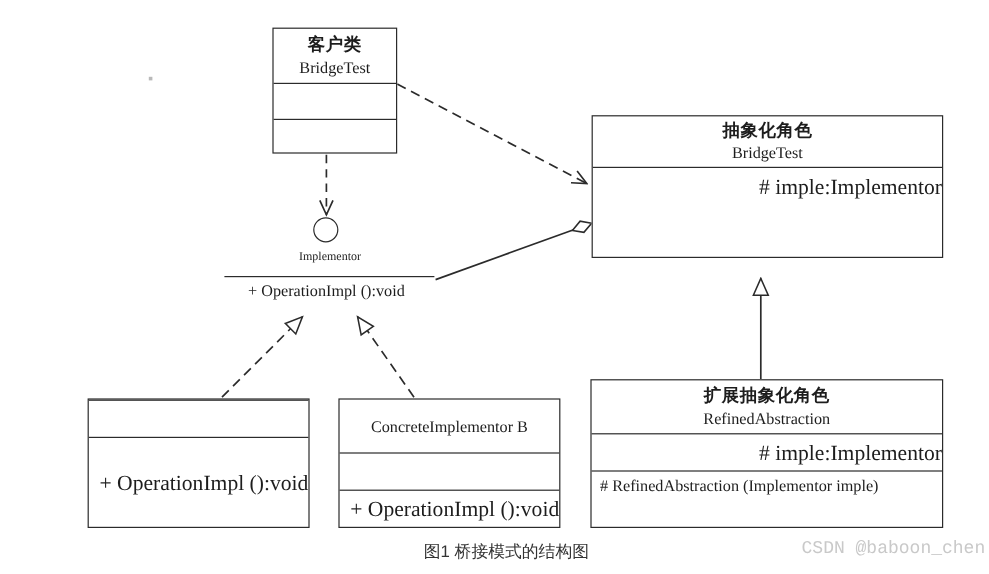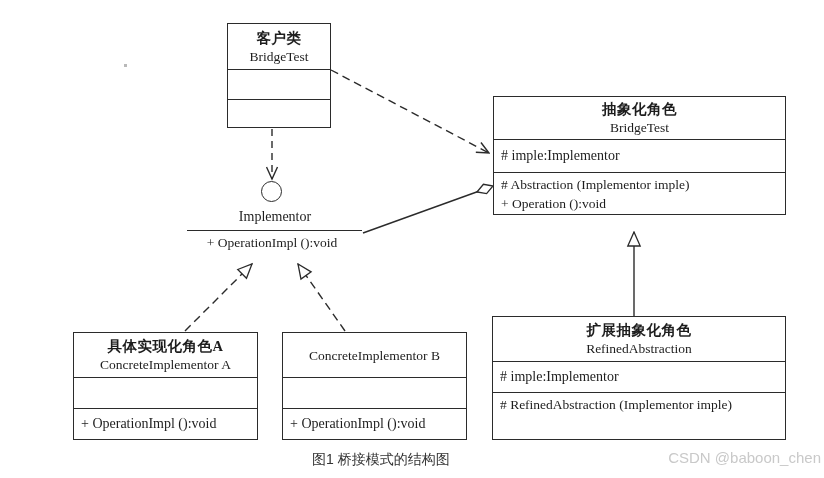--- a/index.html
+++ b/index.html
@@ -10,32 +10,32 @@
   .connectors{position:absolute;left:0;top:0;width:824px;height:478px;pointer-events:none;}
   .uml-class{
     position:absolute;background:#ffffff;border:1.6px solid #2b2b2b;
     display:flex;flex-direction:column;box-sizing:border-box;
   }
   .uml-title{display:flex;flex-direction:column;justify-content:center;align-items:center;text-align:center;}
   .uml-title .cn{font-weight:700;font-size:14.5px;letter-spacing:0.5px;line-height:19px;}
   .uml-title .en{font-size:13.5px;line-height:17px;}
   .compartment{border-top:1.6px solid #2b2b2b;box-sizing:border-box;}
   .members{padding:2px 0 0 7px;font-size:13.5px;line-height:19px;text-align:left;}
-  .oneline{display:flex;align-items:center;padding-left:7px;font-size:14px;}
+  .oneline{display:flex;align-items:center;padding-left:7px;font-size:18px;justify-content:flex-end;}
   .iface-circle{position:absolute;left:261px;top:181px;width:21px;height:21px;border:1.6px solid #2b2b2b;border-radius:50%;box-sizing:border-box;background:#fff;}
-  .iface-name{position:absolute;left:188px;top:209px;width:174px;text-align:center;font-size:14px;}
+  .iface-name{position:absolute;left:188px;top:209px;width:174px;text-align:center;font-size:10px;}
   .iface-line{position:absolute;left:187px;top:230px;width:175px;height:0;border-top:1.6px solid #2b2b2b;}
   .iface-method{position:absolute;left:172px;top:235px;width:200px;text-align:center;font-size:13.5px;}
   .caption{
-    position:absolute;left:312px;top:451px;width:220px;
+    position:absolute;left:312px;top:451px;width:220px;text-align:center;
     font-family:"Liberation Sans","DejaVu Sans",sans-serif;font-size:14px;color:#333333;
   }
   .watermark{
     position:absolute;right:3px;top:449px;width:200px;text-align:right;
-    font-family:Liberation Sans, sans-serif;font-size:15px;color:#c9c9c9;
+    font-family:Liberation Mono, monospace;font-size:15px;color:#c9c9c9;
   }
   .artifact{position:absolute;left:124px;top:64px;width:3px;height:3px;background:#b9b9b9;}
 </style>
 </head>
 <body>
 
 <div class="canvas">
 
   <svg class="connectors" viewBox="0 0 824 478">
     <defs>
@@ -73,36 +73,28 @@
   </div>
 
   <div class="uml-class" style="left:493px;top:96px;width:293px;height:119px">
     <div class="uml-title" style="height:42px">
       <div class="cn">抽象化角色</div>
       <div class="en">BridgeTest</div>
     </div>
     <div class="compartment oneline" style="height:33px">
       <span># imple:Implementor</span>
     </div>
-    <div class="compartment members" style="flex:1">
-      <div># Abstraction (Implementor imple)</div>
-      <div>+ Operation ():void</div>
-    </div>
   </div>
 
   <div class="iface-circle"></div>
   <div class="iface-name">Implementor</div>
   <div class="iface-line"></div>
   <div class="iface-method">+ OperationImpl ():void</div>
 
   <div class="uml-class" style="left:73px;top:332px;width:185px;height:108px">
-    <div class="uml-title" style="height:44px">
-      <div class="cn">具体实现化角色A</div>
-      <div class="en">ConcreteImplementor A</div>
-    </div>
     <div class="compartment" style="height:31px"></div>
     <div class="compartment oneline" style="flex:1">
       <span>+ OperationImpl ():void</span>
     </div>
   </div>
 
   <div class="uml-class" style="left:282px;top:332px;width:185px;height:108px">
     <div class="uml-title" style="height:44px">
       <div class="en">ConcreteImplementor B</div>
     </div>

